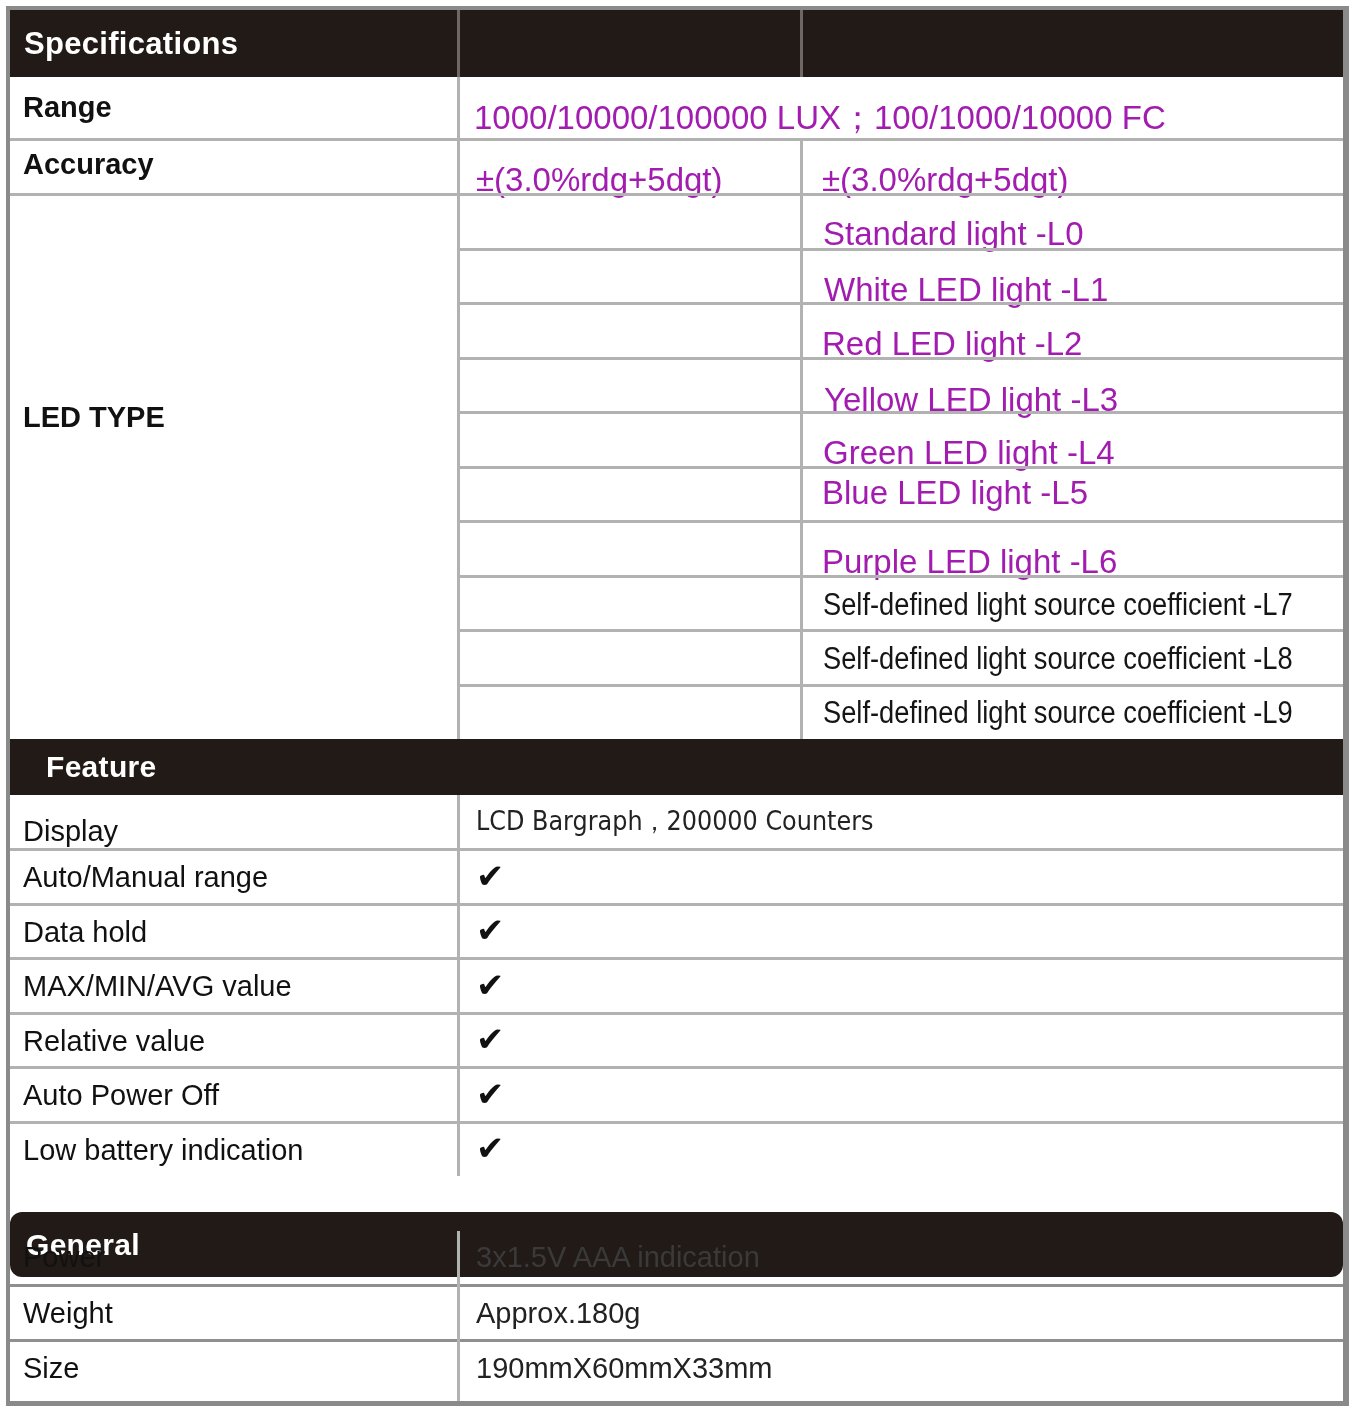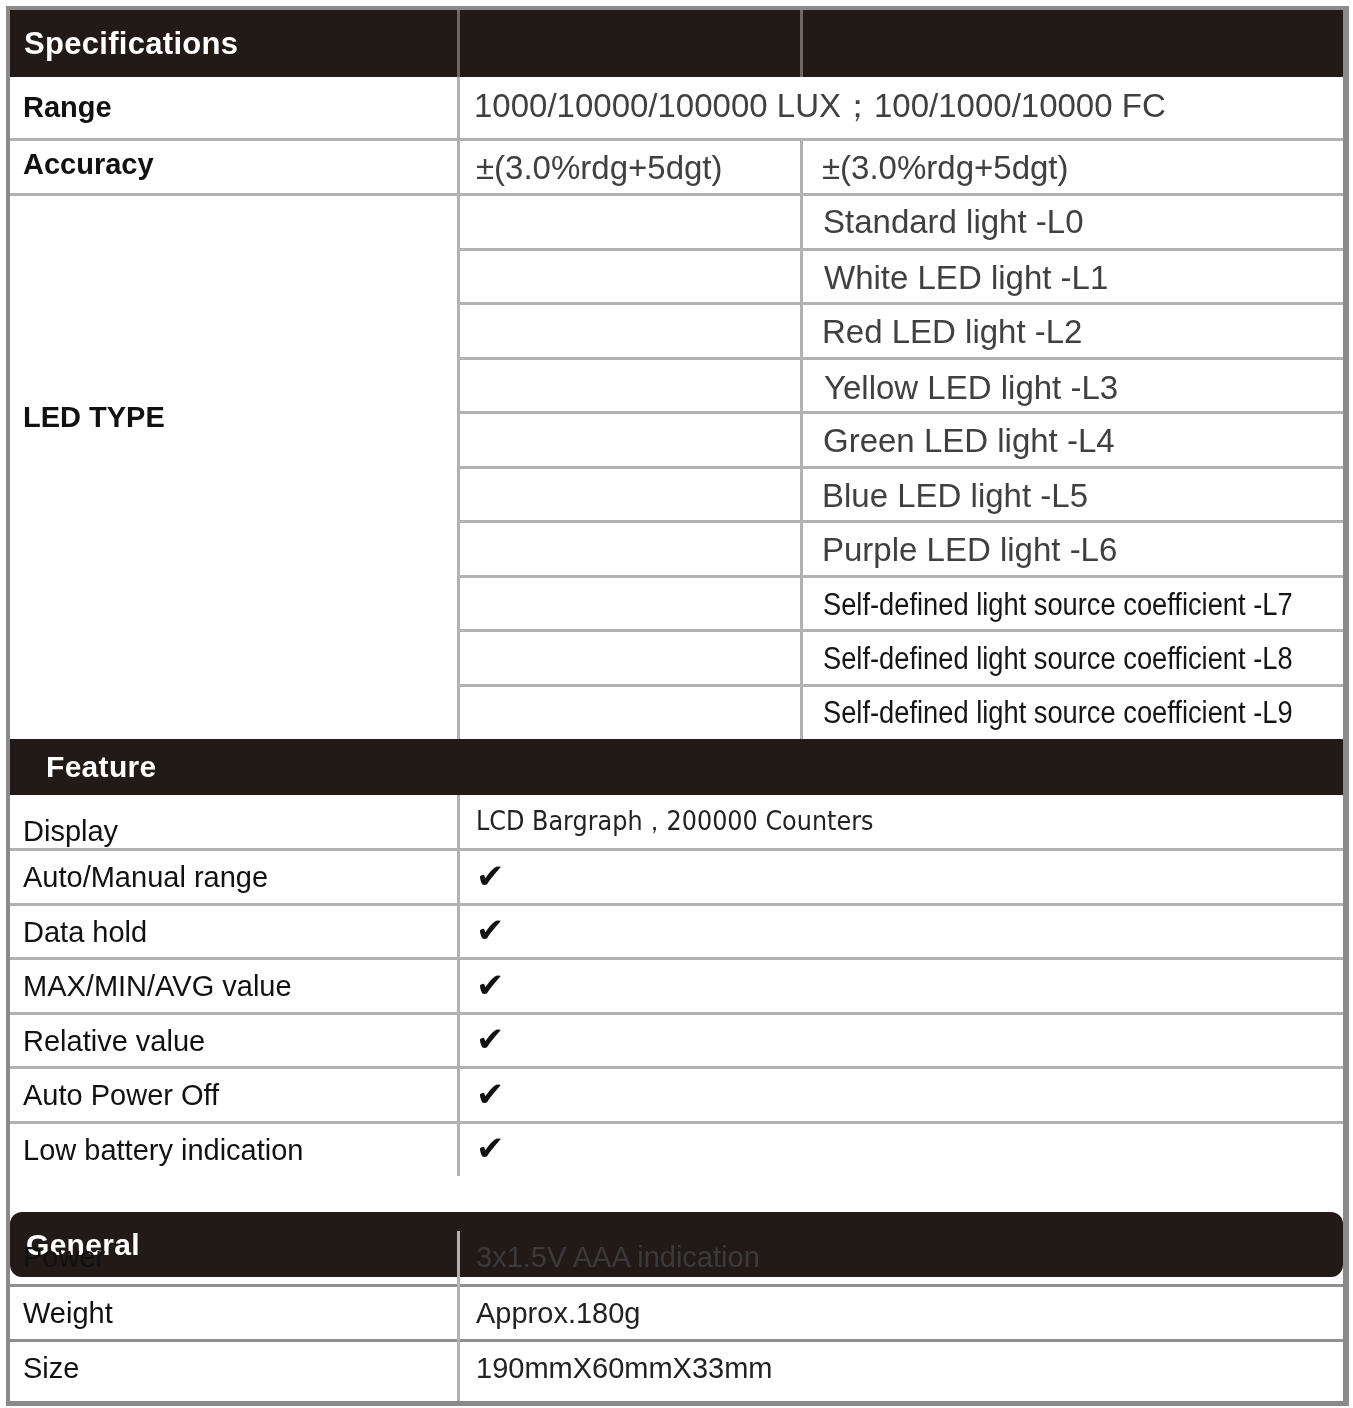--- a/index.html
+++ b/index.html
@@ -9,21 +9,21 @@
            border: 4px solid #8a8a8a; border-right-width: 6px; border-bottom-width: 5px; background: #fff; }
   .row { position: absolute; left: 0; width: 1333px; box-sizing: border-box; }
   .hdr { background: #221a17; }
   .hdr .t { position: absolute; color: #fff; font-weight: bold; font-size: 31px; top: 50%; transform: translateY(-50%); letter-spacing: 0.3px; }
   .hline { position: absolute; left: 0; height: 3px; background: #b2b2b2; }
   .vline { position: absolute; width: 3px; background: #b2b2b2; }
   .vline.dark { background: #6e6766; }
   .cell { position: absolute; display: flex; align-items: center; box-sizing: border-box; white-space: nowrap; }
   .lbl { font-size: 29px; font-weight: bold; color: #111; }
   .lbl2 { font-size: 29px; color: #111; }
-  .val { font-size: 33px; color: #404040; }
+  .val { font-size: 33px; color: #a21caf; margin-top: 12px; }
   .valsm { font-size: 31px; color: #151515; transform: scaleX(0.88); transform-origin: left center; }
   .val-display { font-size: 26px; color: #222; font-family: "DejaVu Sans", sans-serif; transform: scaleX(0.92); transform-origin: left center; }
   .gval { font-size: 29px; color: #222; }
   .check { font-size: 34px; font-weight: bold; color: #111; }
 </style>
 </head>
 <body>
 
 <div class="frame">
 
@@ -43,21 +43,21 @@
   <div class="hline" style="top:183px;width:1333px;"></div>
 
   <div class="cell lbl" style="left:13px;top:186px;height:442px;">LED  TYPE</div>
 
 
   <div class="cell val" style="left:813px;top:186px;height:52px;">Standard light -L0</div>
   <div class="cell val" style="left:814px;top:241px;height:54px;">White LED light -L1</div>
   <div class="cell val" style="left:812px;top:295px;height:54px;">Red LED light -L2</div>
   <div class="cell val" style="left:814px;top:350px;height:56px;">Yellow LED light -L3</div>
   <div class="cell val" style="left:813px;top:404px;height:54px;">Green LED light -L4</div>
-  <div class="cell val" style="left:812px;top:459px;height:54px;">Blue LED light -L5</div>
+  <div class="cell val" style="left:812px;top:444px;height:54px;">Blue LED light -L5</div>
   <div class="cell val" style="left:812px;top:513px;height:54px;">Purple LED light -L6</div>
   <div class="cell valsm" style="left:813px;top:568px;height:54px;">Self-defined light source coefficient -L7</div>
   <div class="cell valsm" style="left:813px;top:622px;height:54px;">Self-defined light source coefficient -L8</div>
   <div class="cell valsm" style="left:813px;top:677px;height:52px;">Self-defined light source coefficient -L9</div>
 
   <div class="hline" style="top:238px;left:447px;width:886px;"></div>
   <div class="hline" style="top:292px;left:447px;width:886px;"></div>
   <div class="hline" style="top:347px;left:447px;width:886px;"></div>
   <div class="hline" style="top:401px;left:447px;width:886px;"></div>
   <div class="hline" style="top:456px;left:447px;width:886px;"></div>

